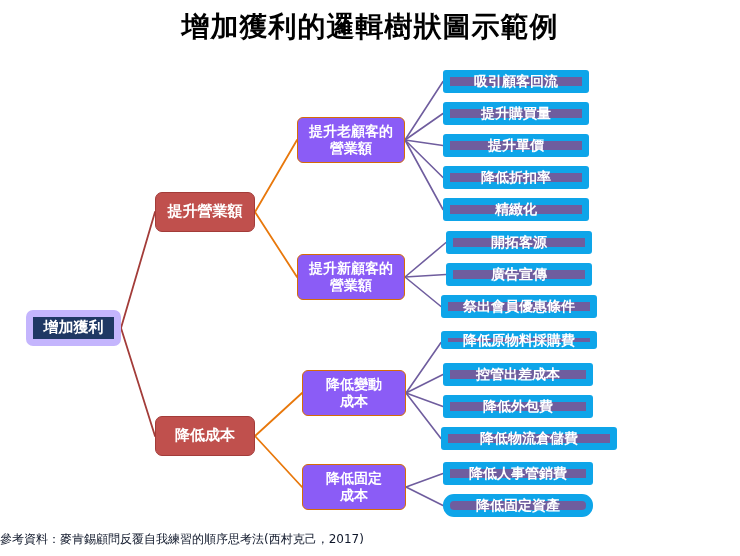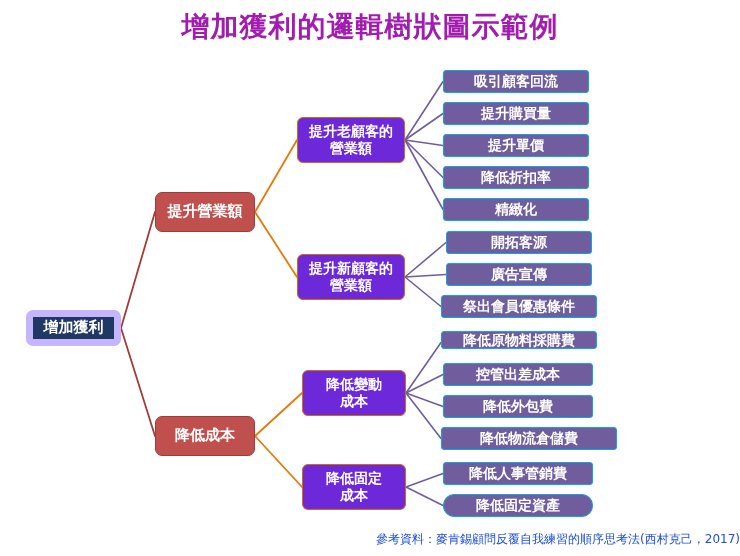--- a/index.html
+++ b/index.html
@@ -16,21 +16,21 @@
     font-family: "DejaVu Sans", "Liberation Sans", sans-serif;
   }
   #title {
     position: absolute;
     left: 0;
     top: 8px;
     width: 740px;
     text-align: center;
     font-size: 28px;
     font-weight: bold;
-    color: #a21caf;
+    color: #000000;
     letter-spacing: 1px;
     white-space: nowrap;
   }
   #connectors {
     position: absolute;
     left: 0;
     top: 0;
     width: 740px;
     height: 556px;
   }
@@ -52,39 +52,39 @@
     border-radius: 7px;
     font-size: 15px;
   }
   .node-l2 {
     background: #c0504d;
     border: 1px solid #a33c39;
     border-radius: 7px;
     font-size: 15px;
   }
   .node-l3 {
-    background: #6d28d9;
+    background: #8b5cf6;
     border: 1px solid #d66c06;
     border-radius: 6px;
     font-size: 14px;
   }
   .node-leaf {
     background: #6f5d9e;
-    border: 1px solid #0ea5e9;
+    border: 7px solid #0ea5e9;
     border-radius: 3px;
     font-size: 14px;
   }
   #footer {
     position: absolute;
     left: 0;
     top: 531px;
     width: 740px;
-    text-align: right;
+    text-align: left;
     font-size: 12px;
-    color: #1d4ed8;
+    color: #0f172a;
     white-space: nowrap;
   }
 </style>
 </head>
 <body>
 
 <div id="page">
 
   <div id="title">增加獲利的邏輯樹狀圖示範例</div>
 

